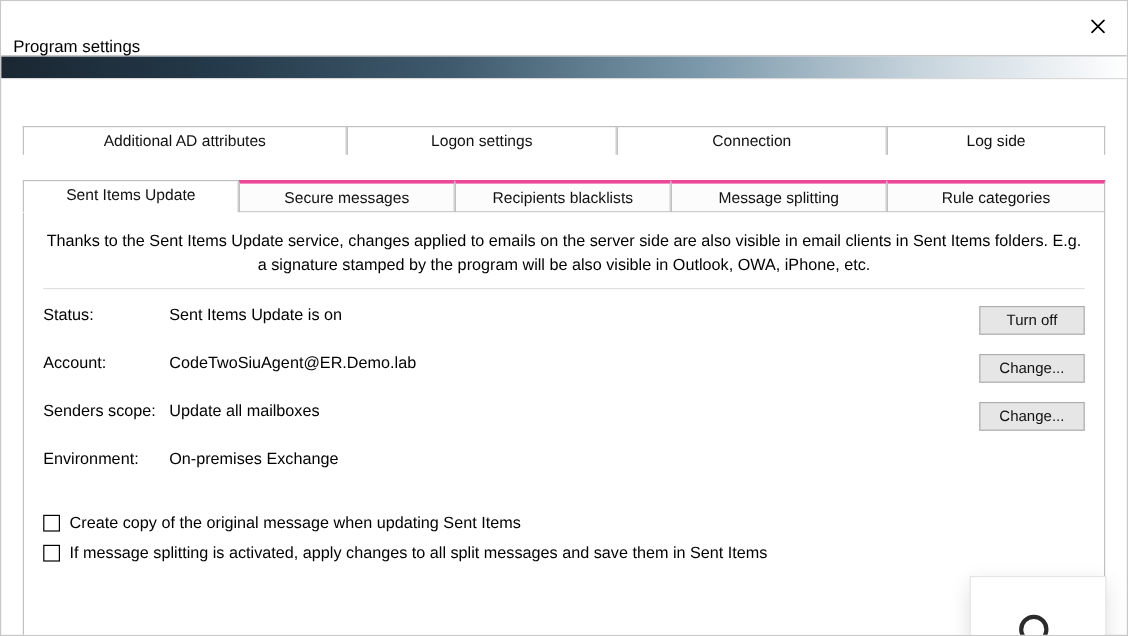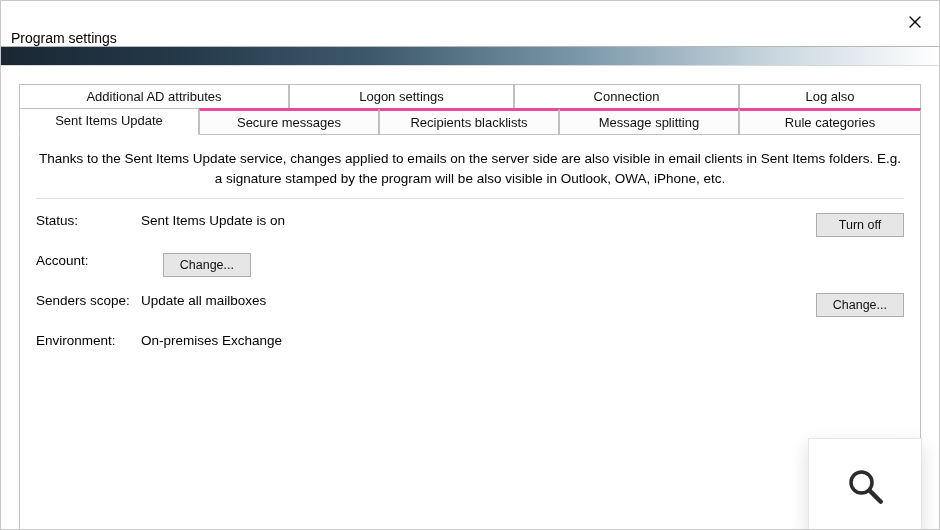--- a/index.html
+++ b/index.html
@@ -52,20 +52,21 @@
   .tab {
     flex: 1 1 auto;
     text-align: center;
     padding: 4px 8px;
     border: 1px solid #c0c0c0;
     background: #fff;
     font-size: 13px;
     position: relative;
     cursor: pointer;
     color: #111;
+    margin-top: 21px;
   }
   
   .tabs-row.top .tab { border-bottom: none; }
   .tabs-row.bottom .tab { border-top: 3px solid #ec4899; }
   .tabs-row.bottom .tab.active {
     background: #fff;
     border-bottom: 1px solid #fff;
     border-top: 1px solid #c0c0c0;
     z-index: 2;
   }
@@ -168,21 +169,21 @@
 </div>
 
 <div class="ribbon-band"></div>
 
 <div class="client">
 
   <div class="tabs-row top">
     <div class="tab w-ad">Additional AD attributes</div>
     <div class="tab w-logon">Logon settings</div>
     <div class="tab w-conn">Connection</div>
-    <div class="tab w-log">Log also</div>
+    <div class="tab w-log">Log side</div>
   </div>
 
   <div class="tabs-row bottom">
     <div class="tab w-sent active">Sent Items Update</div>
     <div class="tab w-secure">Secure messages</div>
     <div class="tab w-black">Recipients blacklists</div>
     <div class="tab w-split">Message splitting</div>
     <div class="tab w-rule">Rule categories</div>
   </div>
 
@@ -195,20 +196,21 @@
       <div class="row">
         <div class="label">Status:</div>
         <div class="value">Sent Items Update is on</div>
         <div class="btn-holder">
           <button class="win-button">Turn off</button>
         </div>
       </div>
 
       <div class="row">
         <div class="label">Account:</div>
+        <div class="value">CodeTwoSiuAgent@ER.Demo.lab</div>
         <div class="btn-holder">
           <button class="win-button">Change...</button>
         </div>
       </div>
 
       <div class="row">
         <div class="label">Senders scope:</div>
         <div class="value">Update all mailboxes</div>
         <div class="btn-holder">
           <button class="win-button">Change...</button>
@@ -216,20 +218,30 @@
       </div>
 
       <div class="row">
         <div class="label">Environment:</div>
         <div class="value">On-premises Exchange</div>
         <div class="btn-holder"></div>
       </div>
 
     </div>
 
+    <div class="checks">
+      <label class="check">
+        <span class="box"></span>
+        <span>Create copy of the original message when updating Sent Items</span>
+      </label>
+      <label class="check">
+        <span class="box"></span>
+        <span>If message splitting is activated, apply changes to all split messages and save them in Sent Items</span>
+      </label>
+    </div>
 
     <div class="magnifier-card">
       <span>
         <svg viewBox="0 0 48 48">
           <circle cx="20" cy="20" r="12" fill="none" stroke="#2b2b2b" stroke-width="4"></circle>
           <line x1="29" y1="29" x2="42" y2="42" stroke="#2b2b2b" stroke-width="5" stroke-linecap="round"></line>
         </svg>
       </span>
     </div>
 

